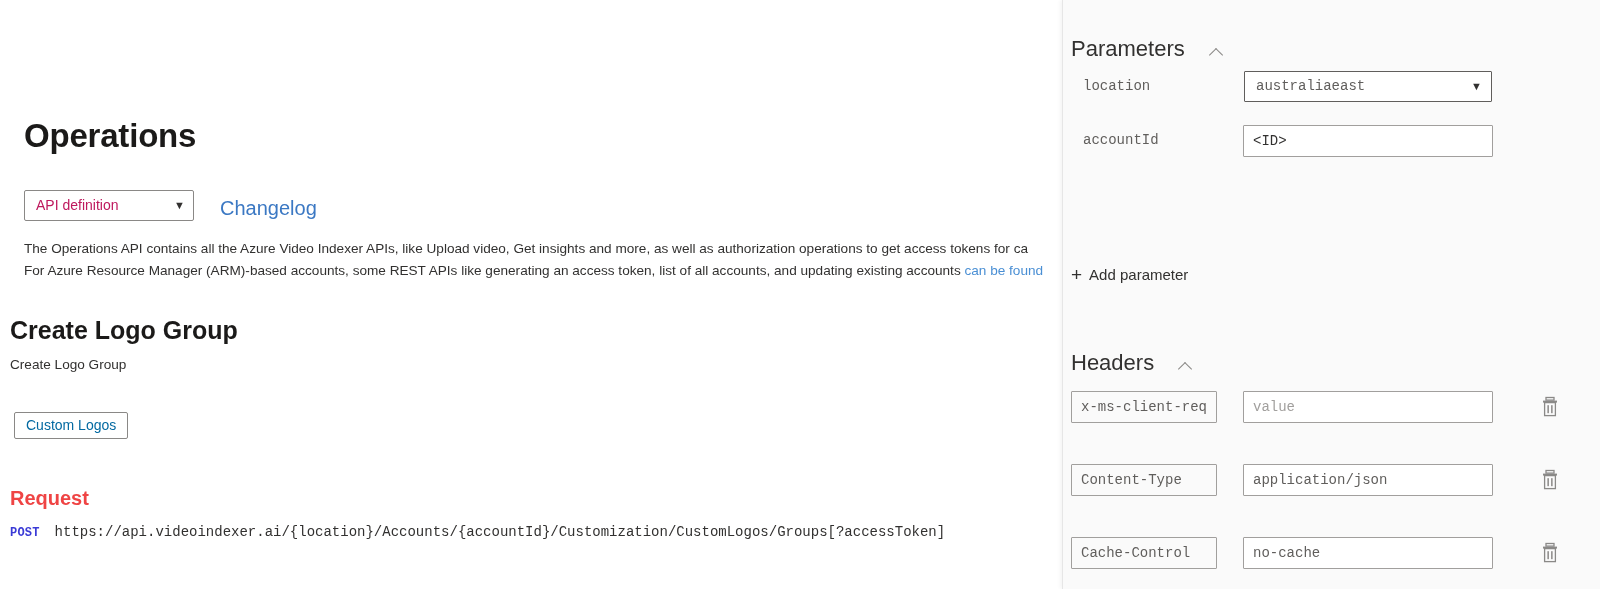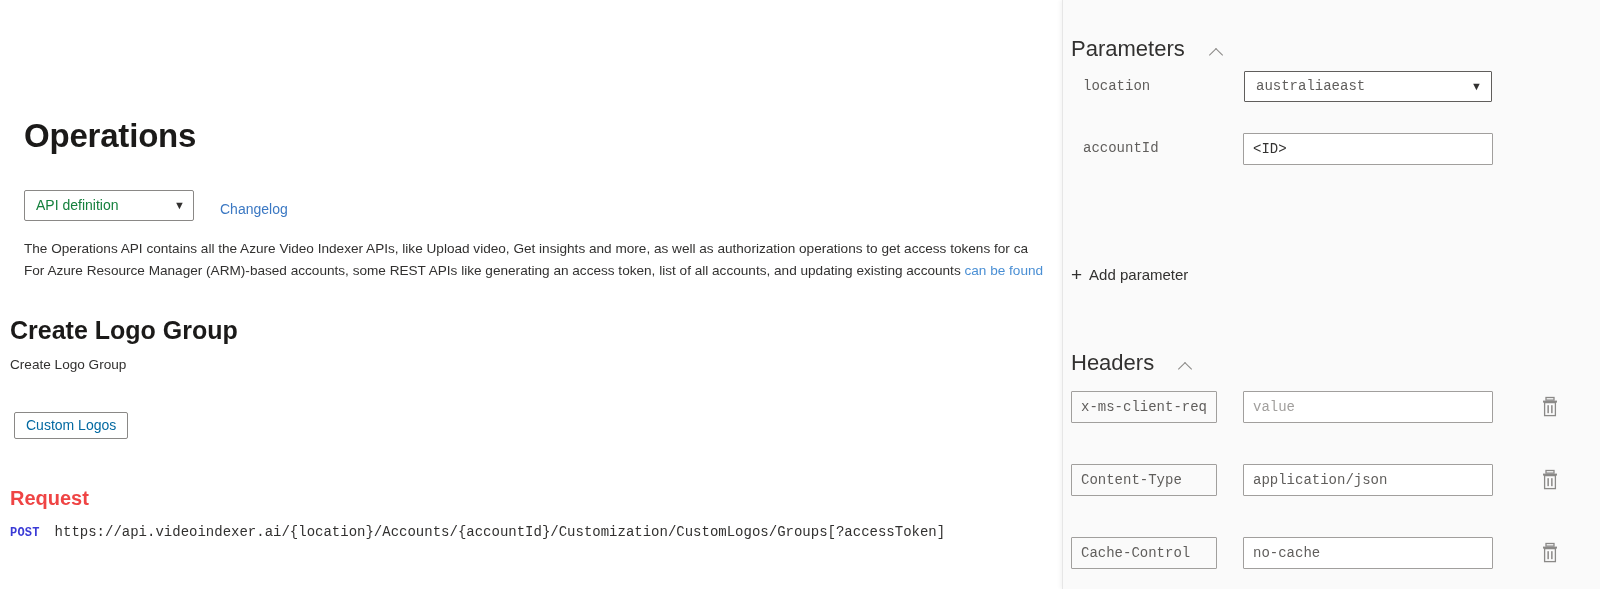--- a/index.html
+++ b/index.html
@@ -60,36 +60,36 @@
     -moz-appearance: none;
     appearance: none;
     width: 170px;
     height: 31px;
     padding: 0 24px 0 11px;
     border: 1px solid #8a8886;
     border-radius: 2px;
     background-color: #ffffff;
     font-family: "Liberation Sans", sans-serif;
     font-size: 14px;
-    color: #15803d;
+    color: #be185d;
     line-height: 29px;
   }
   .sel-wrap { position: relative; display: inline-block; }
   .sel-wrap .chev {
     position: absolute;
     right: 9px; top: 9px;
     pointer-events: none;
     color: #323130;
     font-size: 11px;
     line-height: 12px;
   }
 
   a.changelog {
     margin-left: 26px;
-    font-size: 14px;
+    font-size: 20px;
     color: #3b78c3;
     text-decoration: none;
     padding-top: 6px;
   }
 
   .desc {
     position: absolute;
     left: 0;
     top: 238px;
     width: 1290px;
@@ -355,21 +355,21 @@
     </div>
 
     <div class="row" style="top:71px;">
       <span class="row-label">location</span>
       <div class="selbox">
         <span>australiaeast</span>
         <span class="chev2">▼</span>
       </div>
     </div>
 
-    <div class="row" style="top:133px;">
+    <div class="row" style="top:125px;">
       <span class="row-label">accountId</span>
       <div class="vbox sans" style="top:0;font-family:Liberation Mono, monospace;">&lt;ID&gt;</div>
     </div>
 
 
     <div class="addparam" style="top:266px;">
       <span class="plus">+</span>
       <span>Add parameter</span>
     </div>
 

